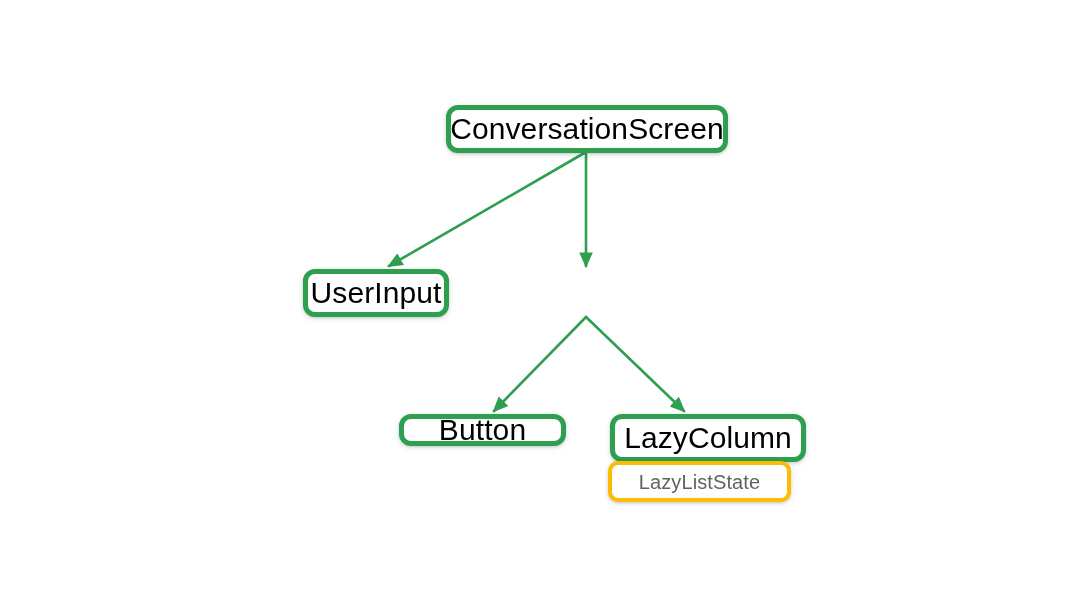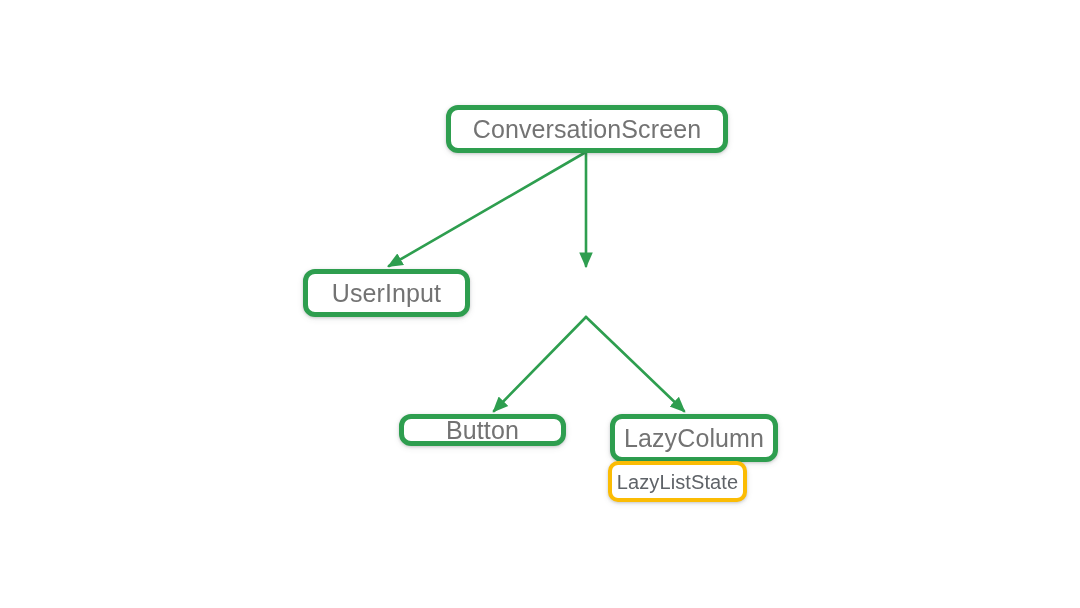--- a/index.html
+++ b/index.html
@@ -43,25 +43,25 @@
   }
   .node.composable {
     border-color: #2E9E4F;
   }
   .node.state {
     border-color: #FBBC04;
     border-width: 4px;
     border-radius: 10px;
   }
   .node-label {
-    font-size: 25px;
+    font-size: 30px;
     line-height: 1;
     letter-spacing: 0.1px;
     white-space: nowrap;
-    color: #737373;
+    color: #000000;
   }
   .node.state .node-label {
     font-size: 20px;
     color: #5F6368;
   }
 </style>
 </head>
 <body style="background: rgb(255, 255, 255);">
 
 <div id="canvas">
@@ -77,30 +77,30 @@
         <polyline points="586,152 586,266" fill="none" stroke="#2E9E4F" stroke-width="2.6" stroke-linecap="round" stroke-linejoin="round" marker-end="url(#arrowhead)"></polyline>
         <polyline points="586,317 494,411" fill="none" stroke="#2E9E4F" stroke-width="2.6" stroke-linecap="round" stroke-linejoin="round" marker-end="url(#arrowhead)"></polyline>
         <polyline points="586,317 684,411" fill="none" stroke="#2E9E4F" stroke-width="2.6" stroke-linecap="round" stroke-linejoin="round" marker-end="url(#arrowhead)"></polyline>
       </g>
   </svg>
 
   <div class="node composable" style="left: 446px; top: 105px; width: 282px; height: 48px; border-color: rgb(46, 158, 79); z-index: 2;">
     <span class="node-label">ConversationScreen</span>
   </div>
 
-  <div class="node composable" style="left: 303px; top: 269px; width: 167px; height: 48px; border-color: rgb(46, 158, 79); z-index: 2;">
+  <div class="node composable" style="left: 303px; top: 269px; width: 146px; height: 48px; border-color: rgb(46, 158, 79); z-index: 2;">
     <span class="node-label">UserInput</span>
   </div>
 
 
   <div class="node composable" style="left: 399px; top: 414px; width: 167px; height: 32px; border-color: rgb(46, 158, 79); z-index: 2;">
     <span class="node-label">Button</span>
   </div>
 
-  <div class="node composable" style="left: 610px; top: 414px; width: 168px; height: 48px; border-color: rgb(46, 158, 79); z-index: 2;">
+  <div class="node composable" style="left: 610px; top: 414px; width: 196px; height: 48px; border-color: rgb(46, 158, 79); z-index: 2;">
     <span class="node-label">LazyColumn</span>
   </div>
 
-  <div class="node state" style="left: 608px; top: 461px; width: 139px; height: 41px; border-color: rgb(251, 188, 4); z-index: 3;">
+  <div class="node state" style="left: 608px; top: 461px; width: 183px; height: 41px; border-color: rgb(251, 188, 4); z-index: 3;">
     <span class="node-label">LazyListState</span>
   </div>
 
 </div>
 
 </body></html>

